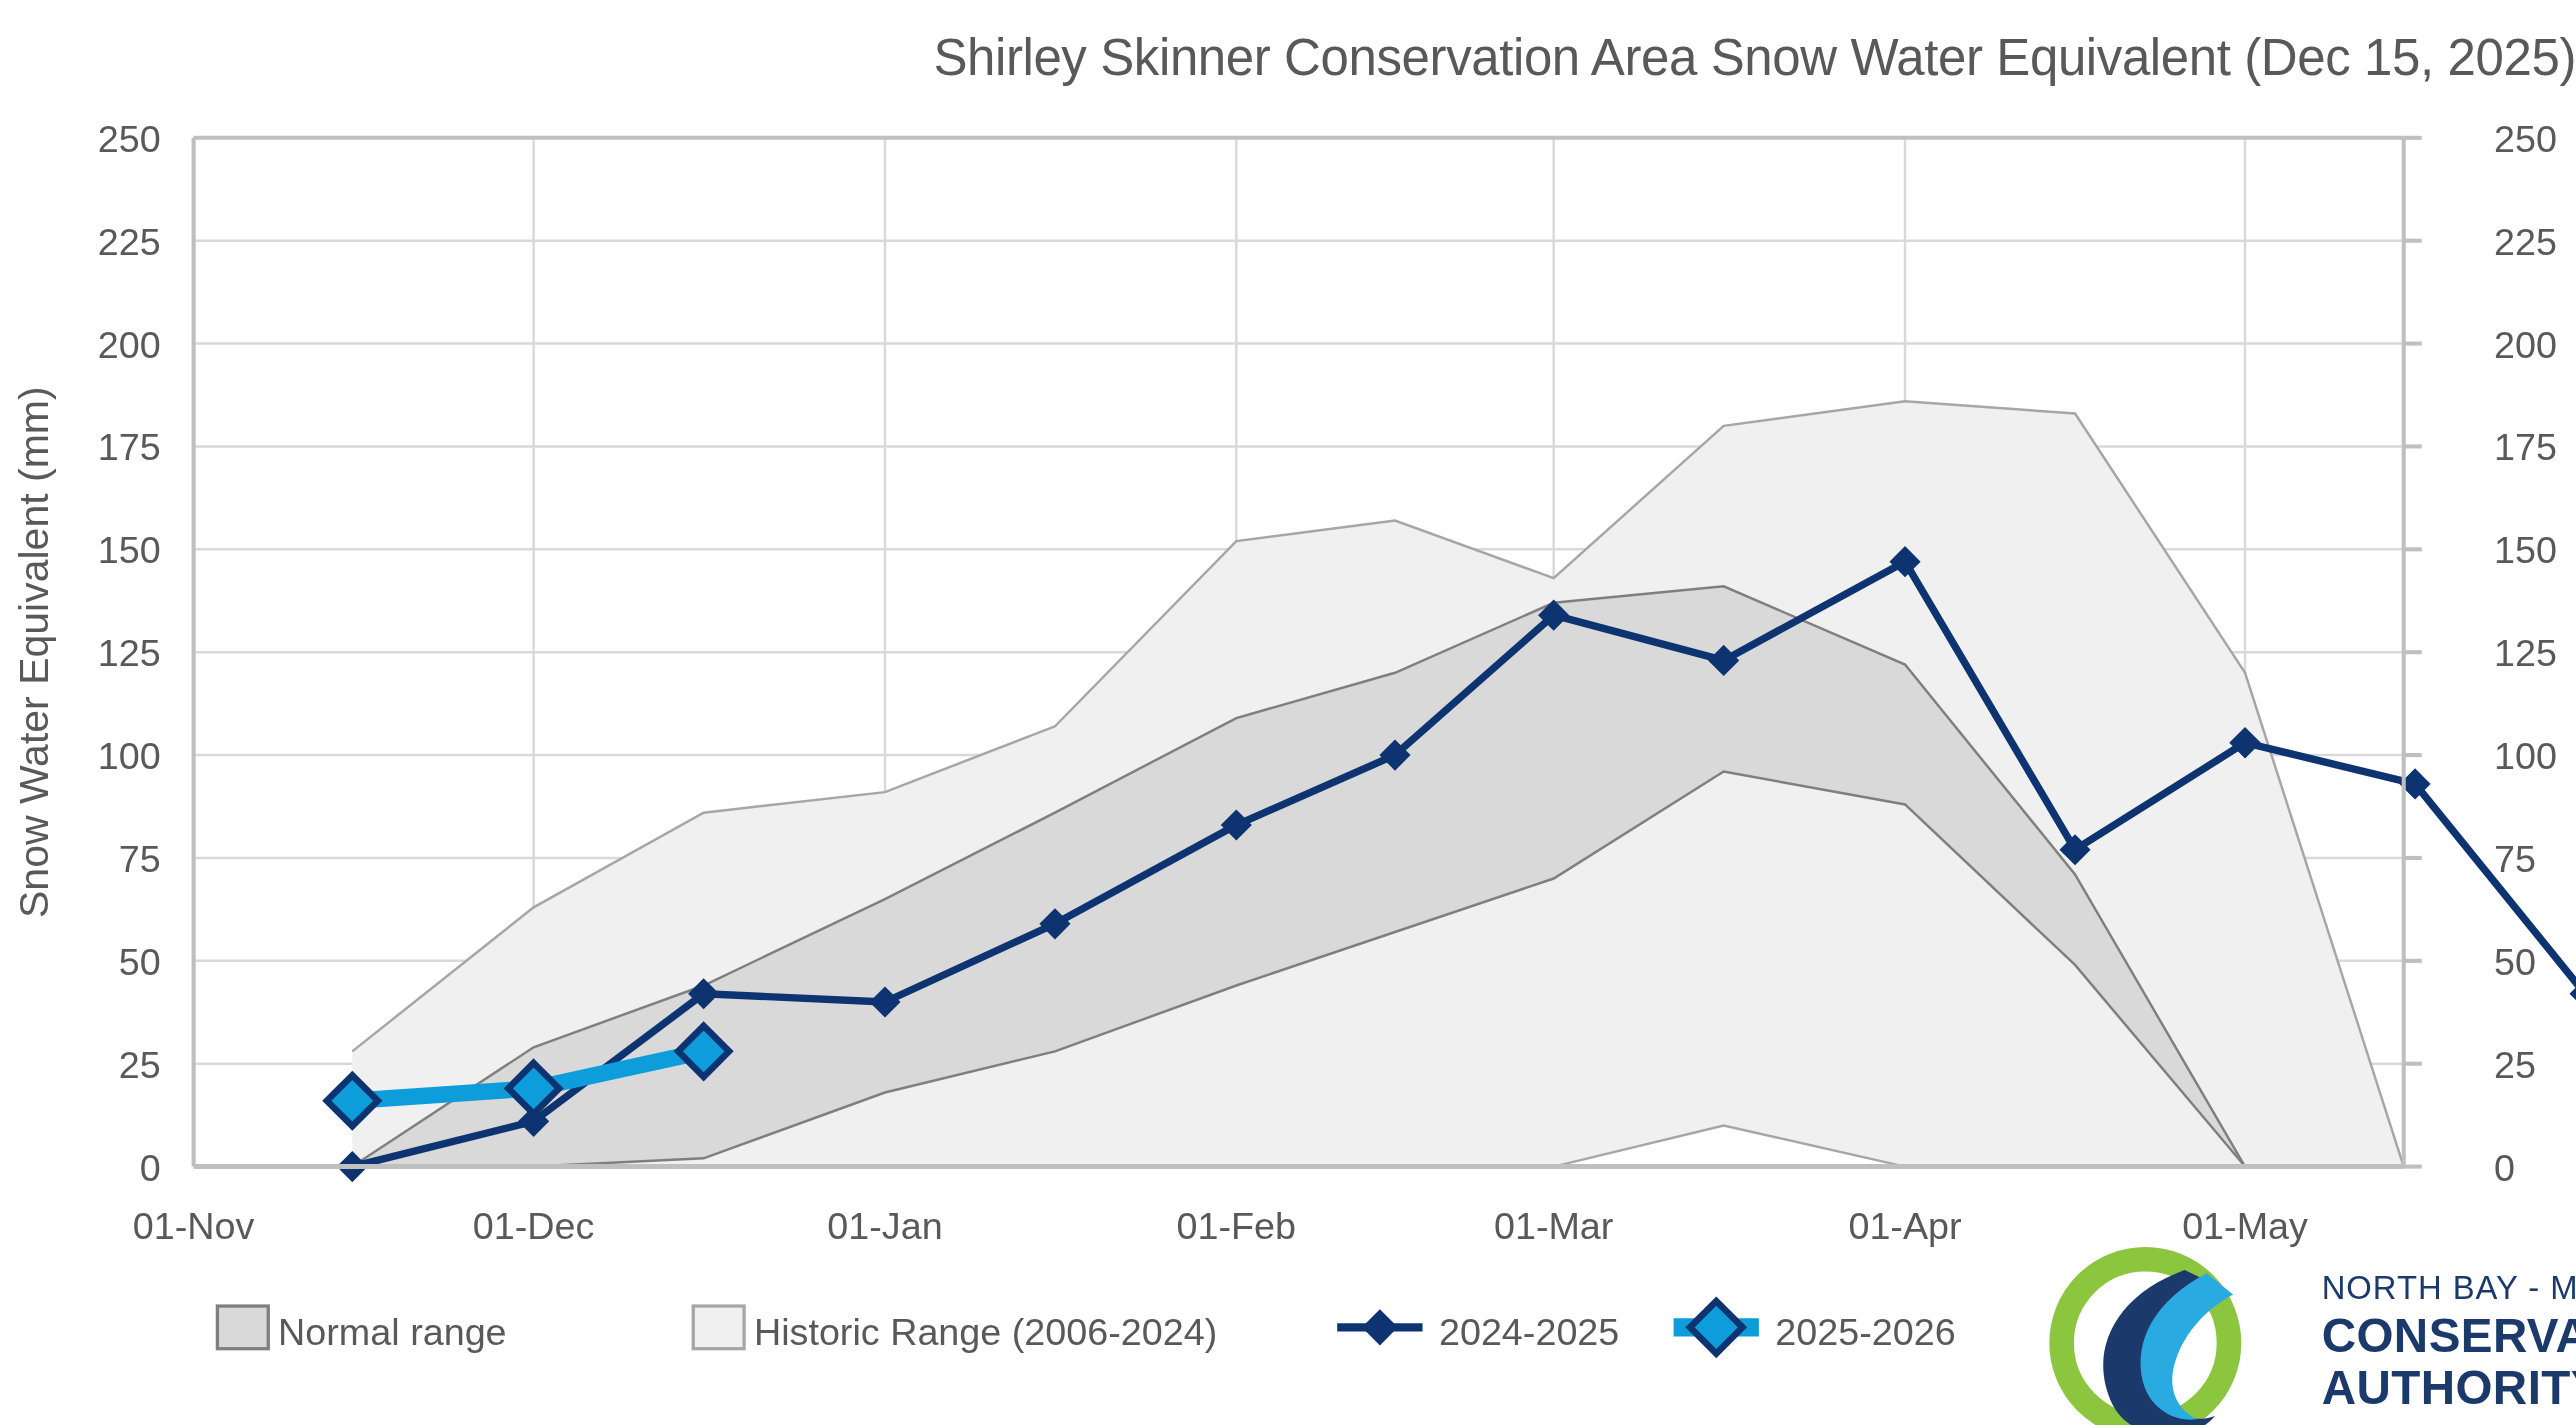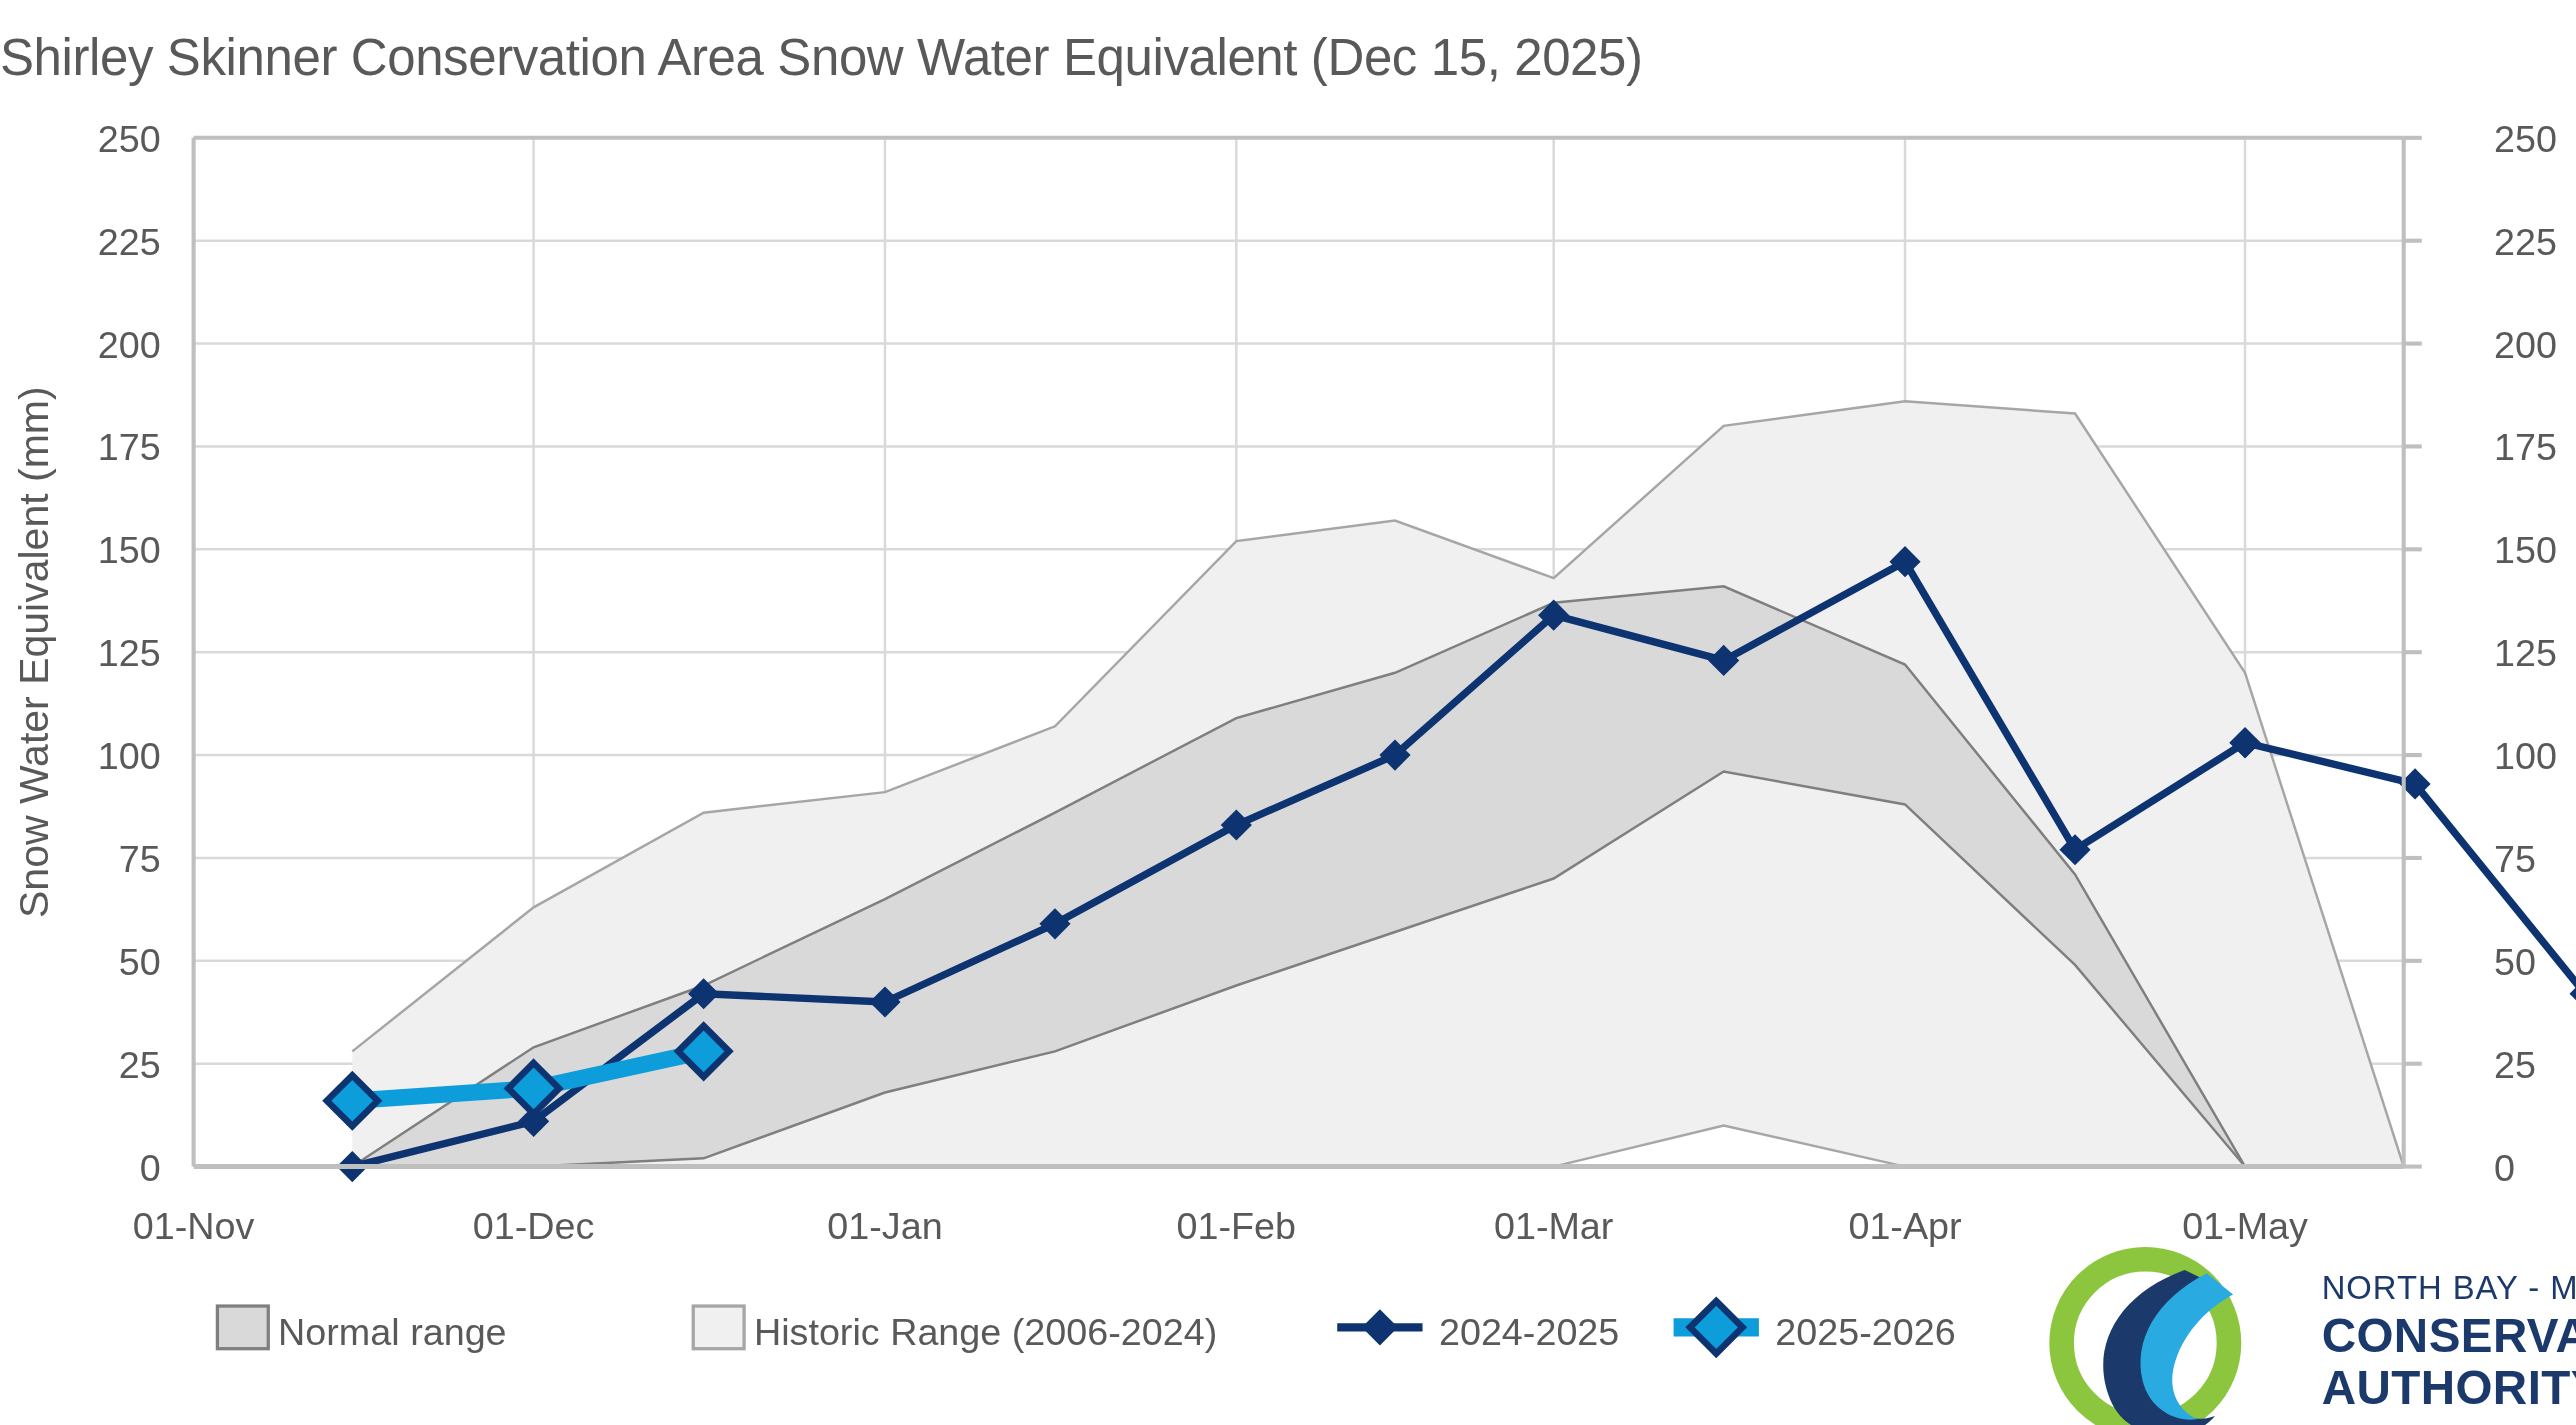--- a/index.html
+++ b/index.html
@@ -16,21 +16,21 @@
     position: relative;
     width: 2576px;
     height: 1425px;
     background: #ffffff;
   }
   .chart-title {
     position: absolute;
     top: 28px;
     left: 0;
     width: 2576px;
-    text-align: left;
+    text-align: right;
     font-size: 51px;
     color: #595959;
     letter-spacing: -0.4px;
     white-space: nowrap;
   }
   svg.plot {
     position: absolute;
     left: 0; top: 0;
     width: 2576px;
     height: 1425px;

